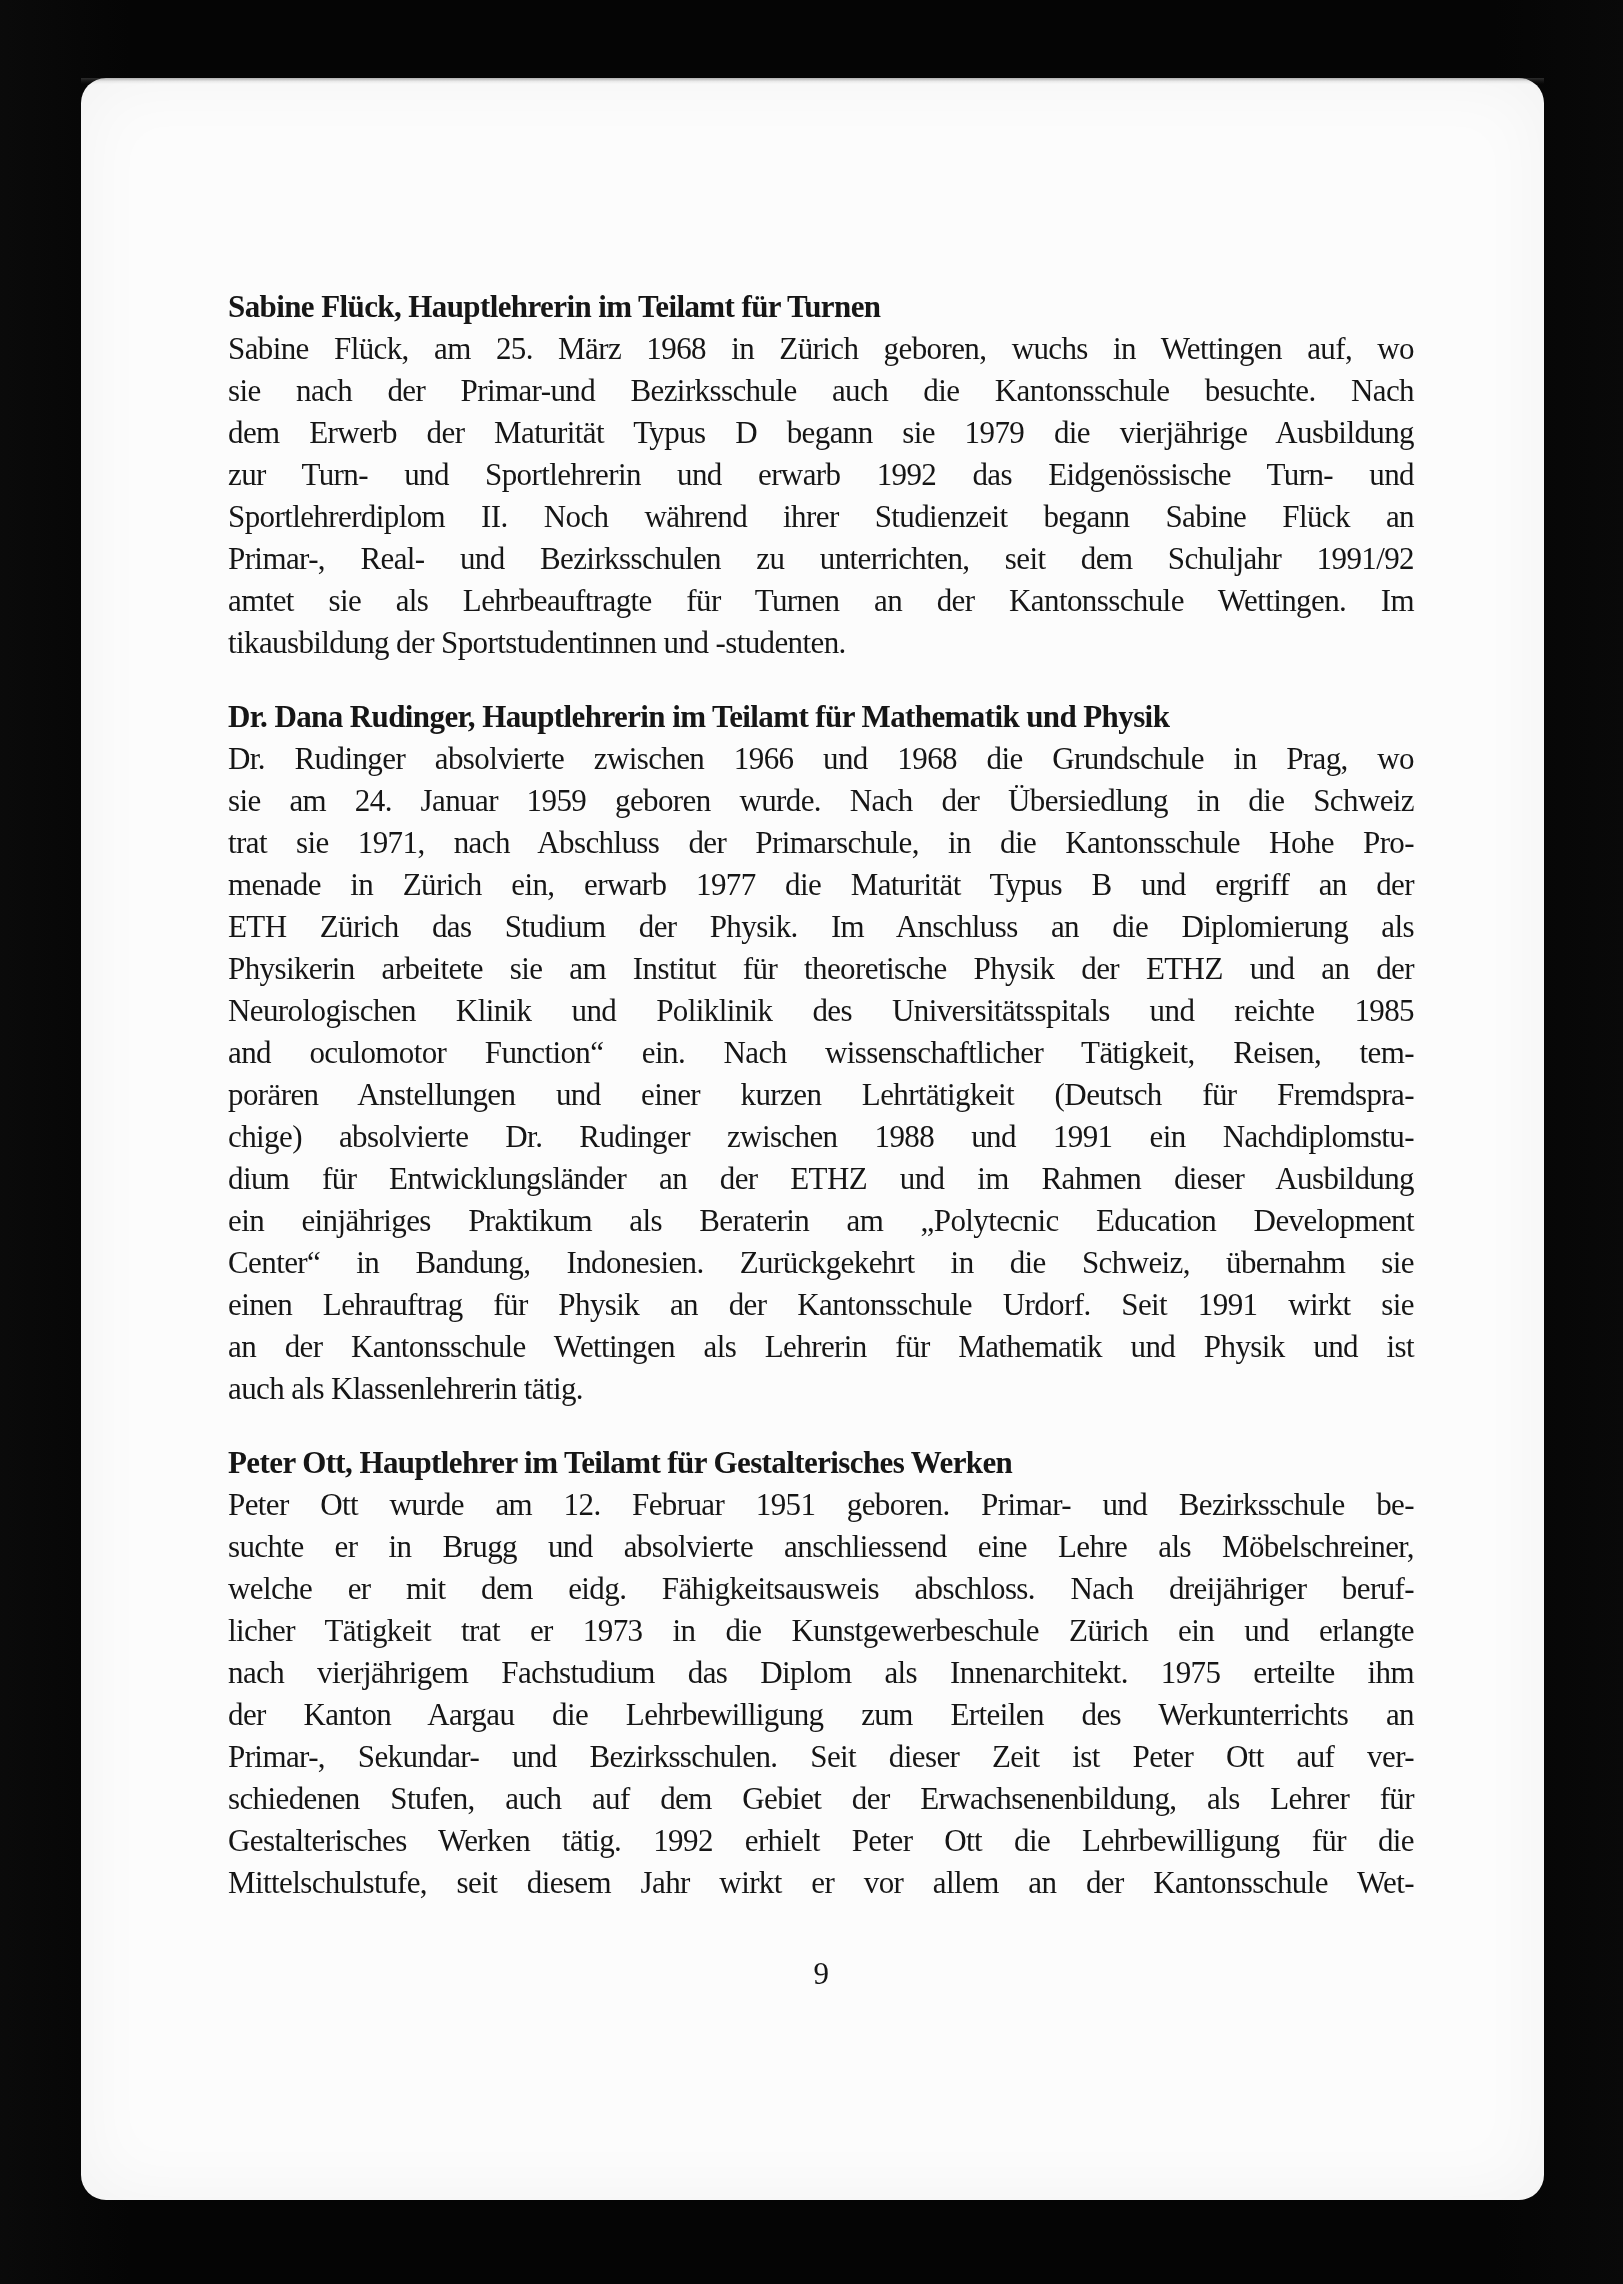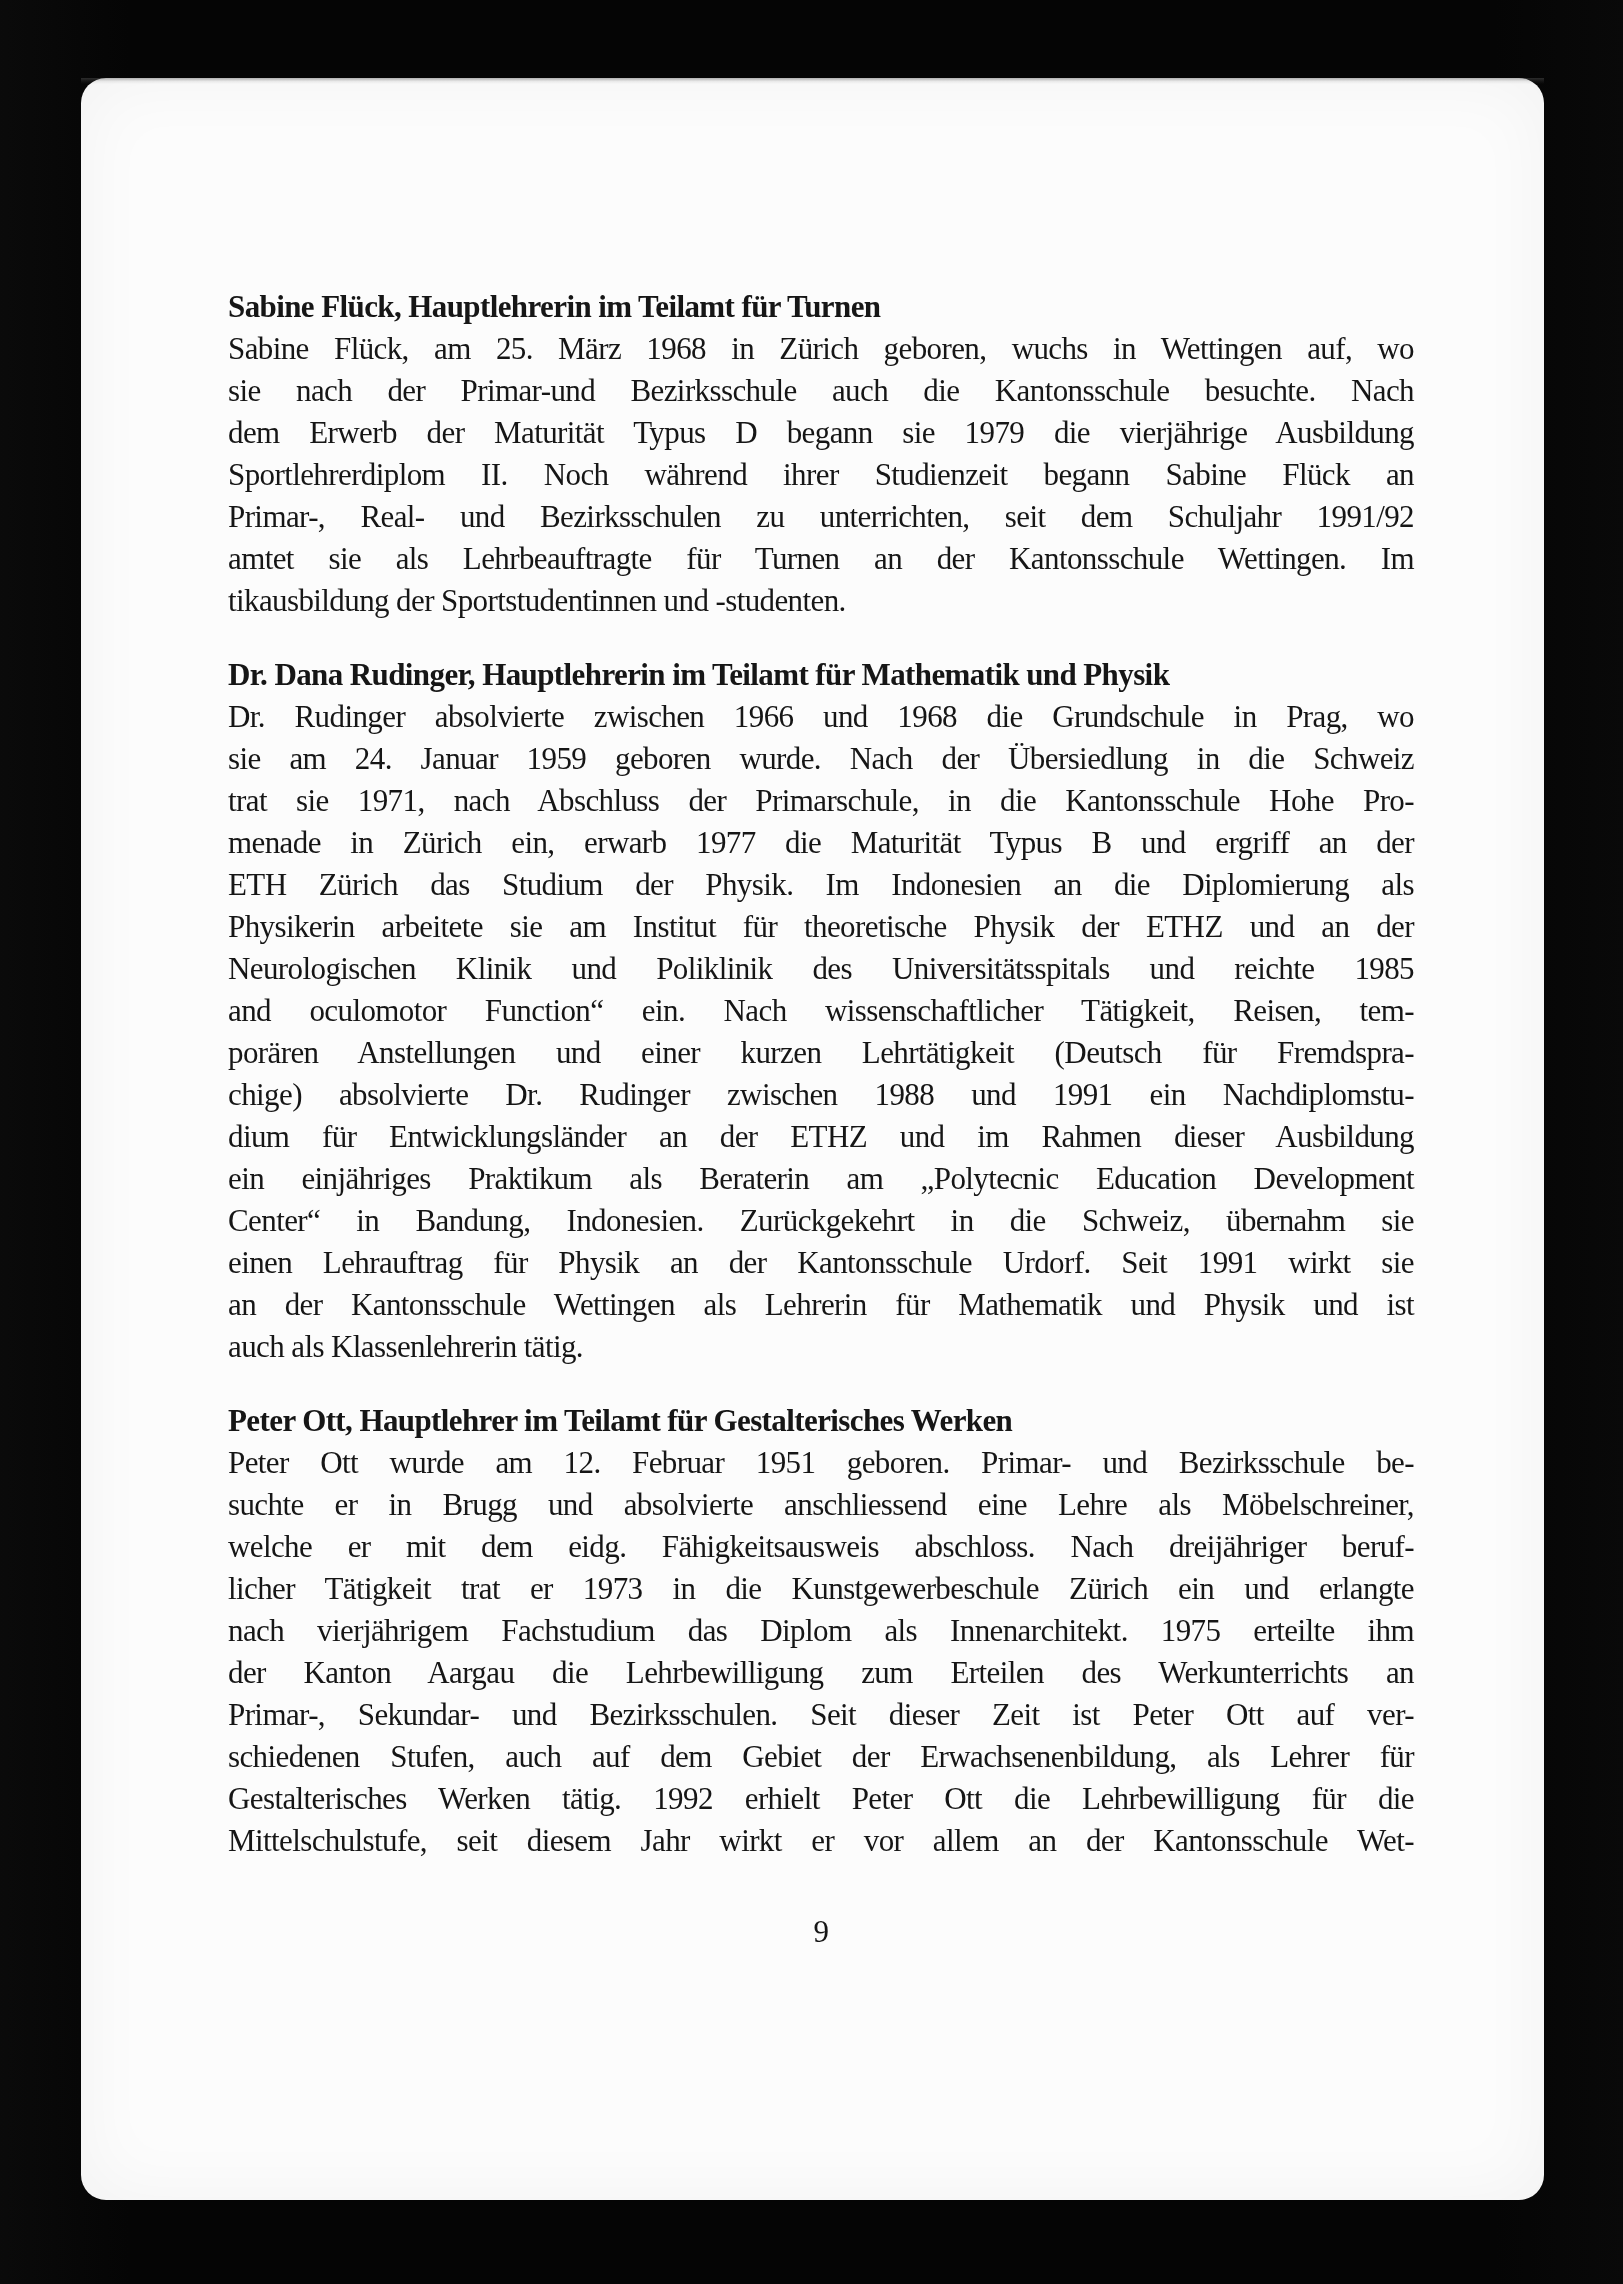--- a/index.html
+++ b/index.html
@@ -74,32 +74,33 @@
 <div class="scan-bg"></div>
 
 <div class="page" style="background: rgb(252, 252, 252); border-radius: 25px;">
   <div class="content" style="color: rgb(22, 22, 22);">
     <div>
         <section class="section">
           <div class="heading">Sabine Flück, Hauptlehrerin im Teilamt für Turnen</div>
           <div class="line">Sabine Flück, am 25. März 1968 in Zürich geboren, wuchs in Wettingen auf, wo</div>
           <div class="line">sie nach der Primar-und Bezirksschule auch die Kantonsschule besuchte. Nach</div>
           <div class="line">dem Erwerb der Maturität Typus D begann sie 1979 die vierjährige Ausbildung</div>
+          <div class="line">zur Turn- und Sportlehrerin und erwarb 1992 das Eidgenössische Turn- und</div>
           <div class="line">Sportlehrerdiplom II. Noch während ihrer Studienzeit begann Sabine Flück an</div>
           <div class="line">Primar-, Real- und Bezirksschulen zu unterrichten, seit dem Schuljahr 1991/92</div>
           <div class="line">amtet sie als Lehrbeauftragte für Turnen an der Kantonsschule Wettingen. Im</div>
           <div class="line no-just">tikausbildung der Sportstudentinnen und -studenten.</div>
         </section>
         <section class="section">
           <div class="heading">Dr. Dana Rudinger, Hauptlehrerin im Teilamt für Mathematik und Physik</div>
           <div class="line">Dr. Rudinger absolvierte zwischen 1966 und 1968 die Grundschule in Prag, wo</div>
           <div class="line">sie am 24. Januar 1959 geboren wurde. Nach der Übersiedlung in die Schweiz</div>
           <div class="line">trat sie 1971, nach Abschluss der Primarschule, in die Kantonsschule Hohe Pro-</div>
           <div class="line">menade in Zürich ein, erwarb 1977 die Maturität Typus B und ergriff an der</div>
-          <div class="line">ETH Zürich das Studium der Physik. Im Indonesien an die Diplomierung als</div>
+          <div class="line">ETH Zürich das Studium der Physik. Im Anschluss an die Diplomierung als</div>
           <div class="line">Physikerin arbeitete sie am Institut für theoretische Physik der ETHZ und an der</div>
           <div class="line">Neurologischen Klinik und Poliklinik des Universitätsspitals und reichte 1985</div>
           <div class="line">and oculomotor Function“ ein. Nach wissenschaftlicher Tätigkeit, Reisen, tem-</div>
           <div class="line">porären Anstellungen und einer kurzen Lehrtätigkeit (Deutsch für Fremdspra-</div>
           <div class="line">chige) absolvierte Dr. Rudinger zwischen 1988 und 1991 ein Nachdiplomstu-</div>
           <div class="line">dium für Entwicklungsländer an der ETHZ und im Rahmen dieser Ausbildung</div>
           <div class="line">ein einjähriges Praktikum als Beraterin am „Polytecnic Education Development</div>
           <div class="line">Center“ in Bandung, Indonesien. Zurückgekehrt in die Schweiz, übernahm sie</div>
           <div class="line">einen Lehrauftrag für Physik an der Kantonsschule Urdorf. Seit 1991 wirkt sie</div>
           <div class="line">an der Kantonsschule Wettingen als Lehrerin für Mathematik und Physik und ist</div>

